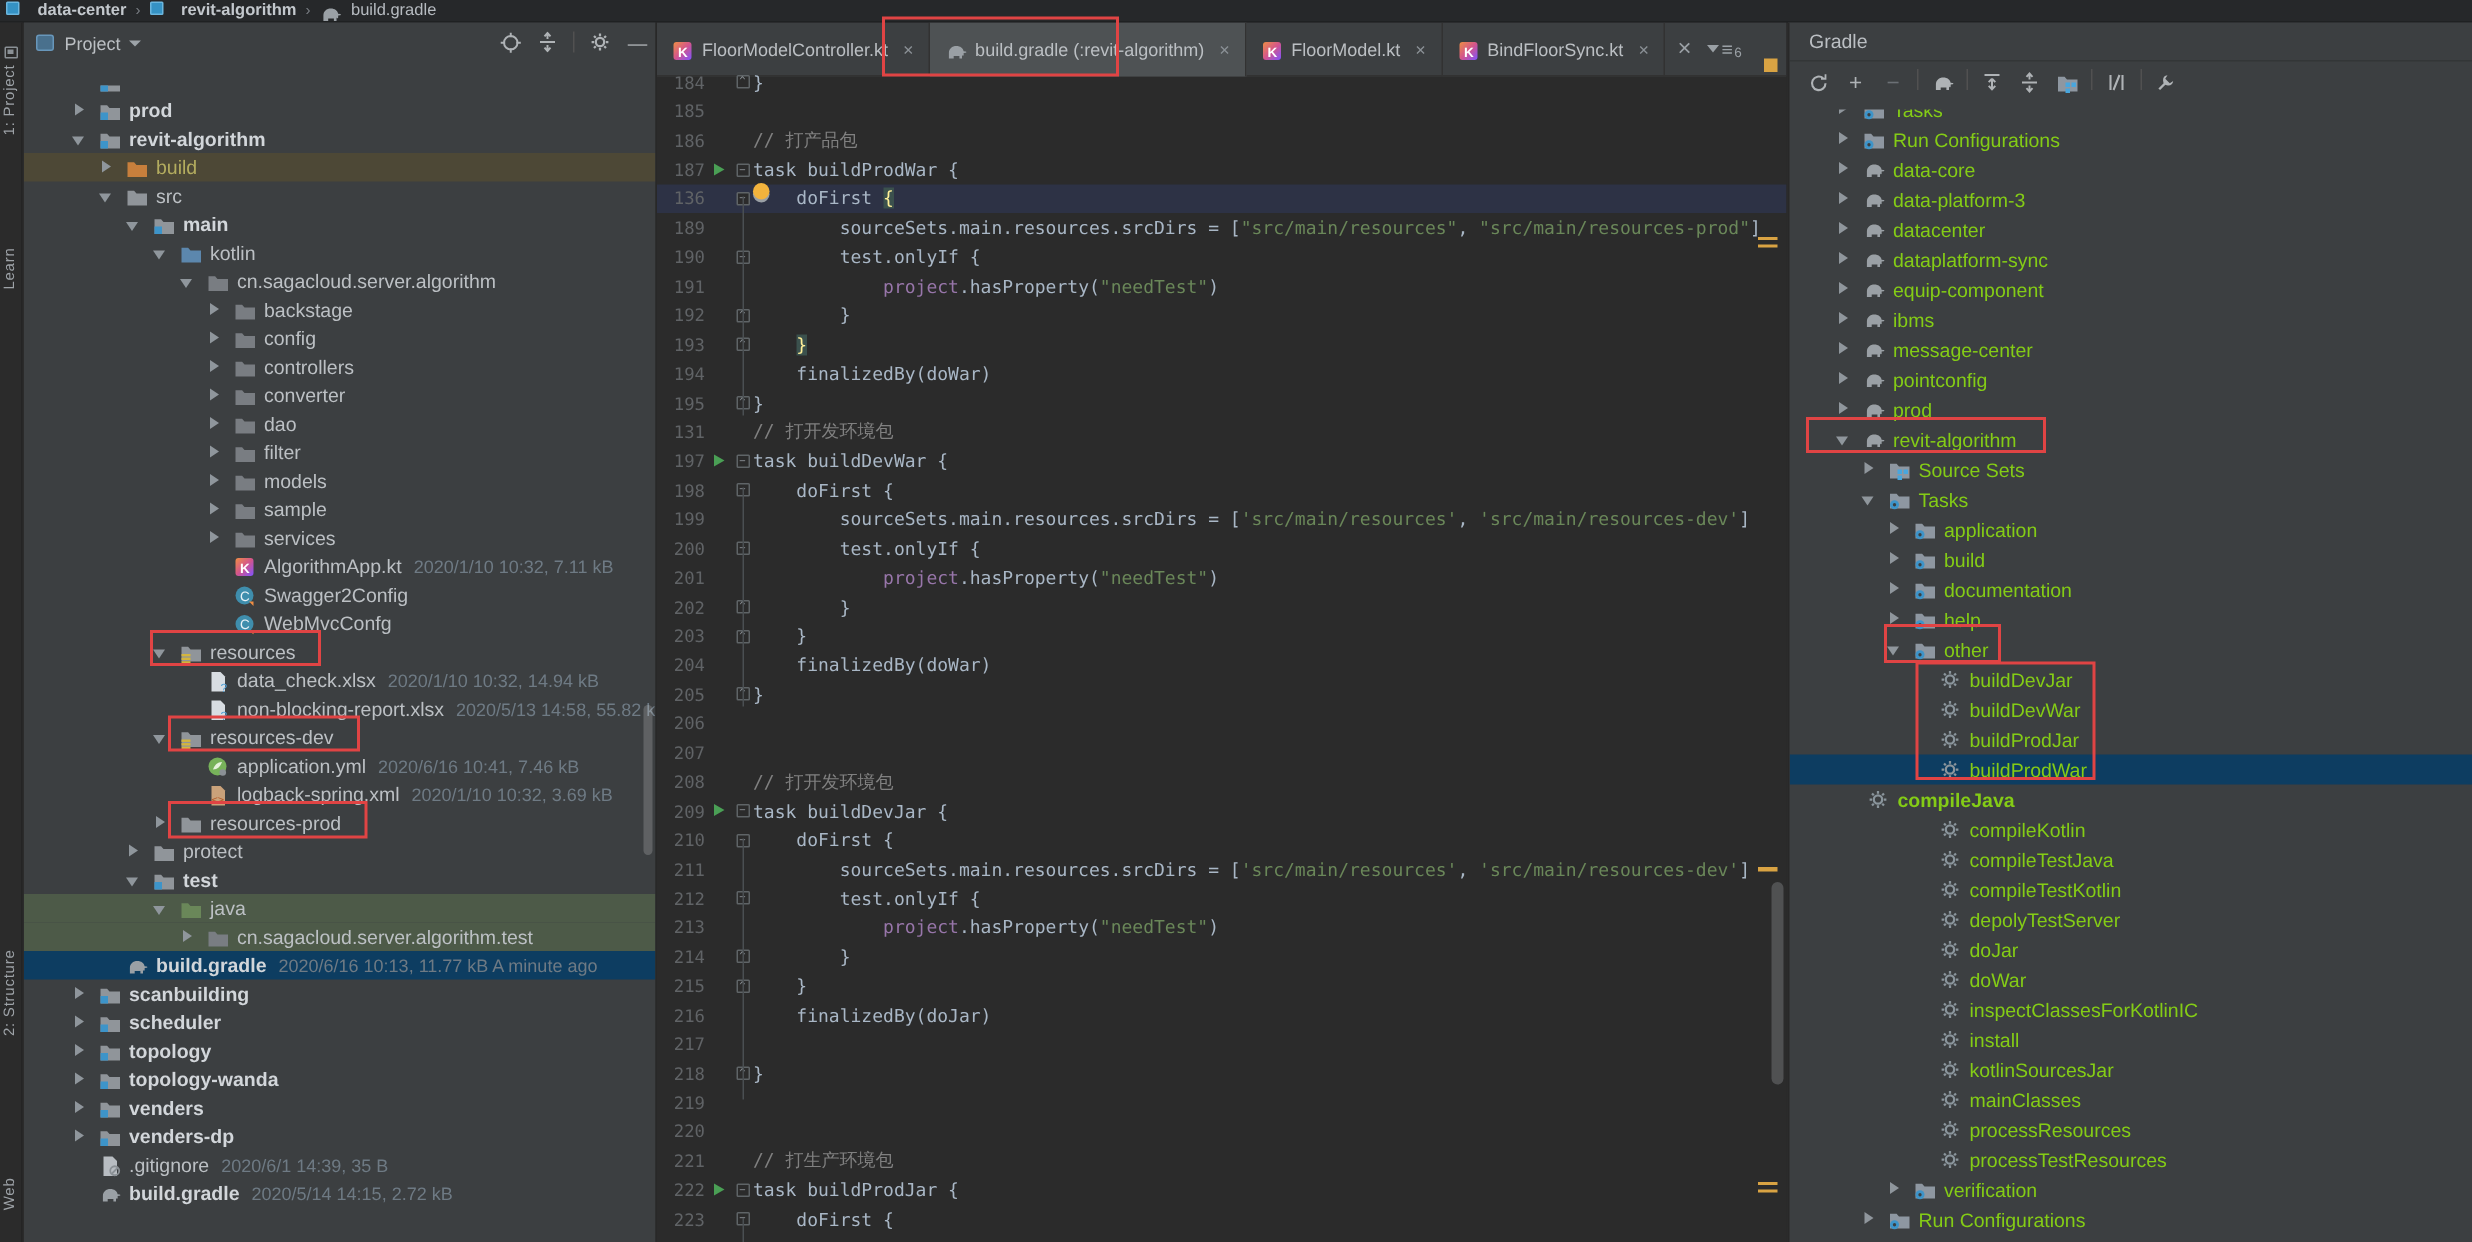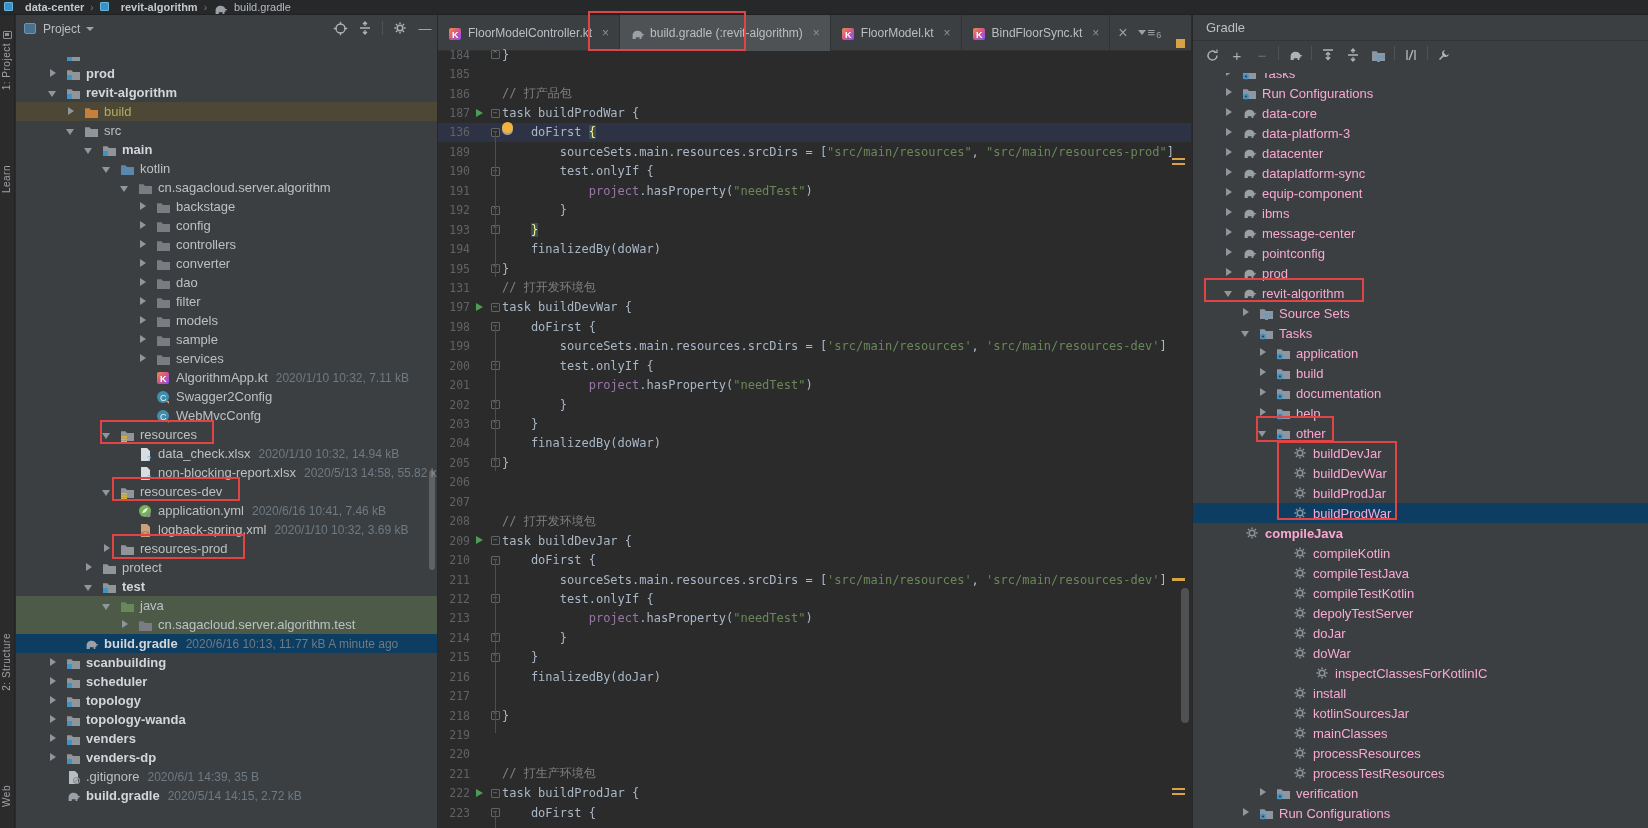--- a/index.html
+++ b/index.html
@@ -108,21 +108,21 @@
     background:#3c3f41; border-left:1px solid #282828; overflow:hidden; }
   #gheader { position:absolute; left:0; top:0; width:100%; height:26px; display:flex;
     align-items:center; padding-left:13px; color:#bbbfc3; font-size:13px;
     border-bottom:1px solid #333637; }
   #gtoolbar { position:absolute; left:0; top:27px; width:100%; height:26px;
     display:flex; align-items:center; gap:7px; padding-left:10px; color:#afb3b6; }
   .gt-icon { width:18px; height:18px; display:flex; align-items:center;
     justify-content:center; font-size:13px; }
   #gtree { position:absolute; left:0; top:58px; width:456px; height:755px; overflow:hidden; }
   .grow { height:20px; display:flex; align-items:center; font-size:13px;
-    color:#f9a8d4; white-space:nowrap; }
+    color:#84cc16; white-space:nowrap; }
   .grow.selected { background:#0d3d61; }
 
   
   .anno { position:absolute; border:2px solid #e04444; z-index:9; }
 
   .divider-v { position:absolute; top:15px; width:1px; height:813px; background:#282828; }
 </style>
 </head>
 <body>
 
@@ -1428,21 +1428,21 @@
           <span class="ticon">
             <svg width="14" height="14" viewBox="0 0 14 14">
               <g stroke="#8a959c" stroke-width="1.5" fill="none">
                 <circle cx="7" cy="7" r="2.8"></circle>
                 <path d="M7 1.4V3.1M7 10.9v1.7M1.4 7H3.1M10.9 7h1.7M3 3l1.2 1.2M9.8 9.8 11 11M11 3 9.8 4.2M4.2 9.8 3 11"></path>
               </g>
             </svg>
           </span>
           <span class="tlabel">doWar</span>
         </div>
-        <div class="grow" style="padding-left: 104px;">
+        <div class="grow" style="padding-left: 82px;">
           <span style="display: inline-block; width: 10px; flex: 0 0 auto;"></span>
           <span style="display: inline-block; width: 8px; flex: 0 0 auto;"></span>
           <span class="ticon">
             <svg width="14" height="14" viewBox="0 0 14 14">
               <g stroke="#8a959c" stroke-width="1.5" fill="none">
                 <circle cx="7" cy="7" r="2.8"></circle>
                 <path d="M7 1.4V3.1M7 10.9v1.7M1.4 7H3.1M10.9 7h1.7M3 3l1.2 1.2M9.8 9.8 11 11M11 3 9.8 4.2M4.2 9.8 3 11"></path>
               </g>
             </svg>
           </span>

